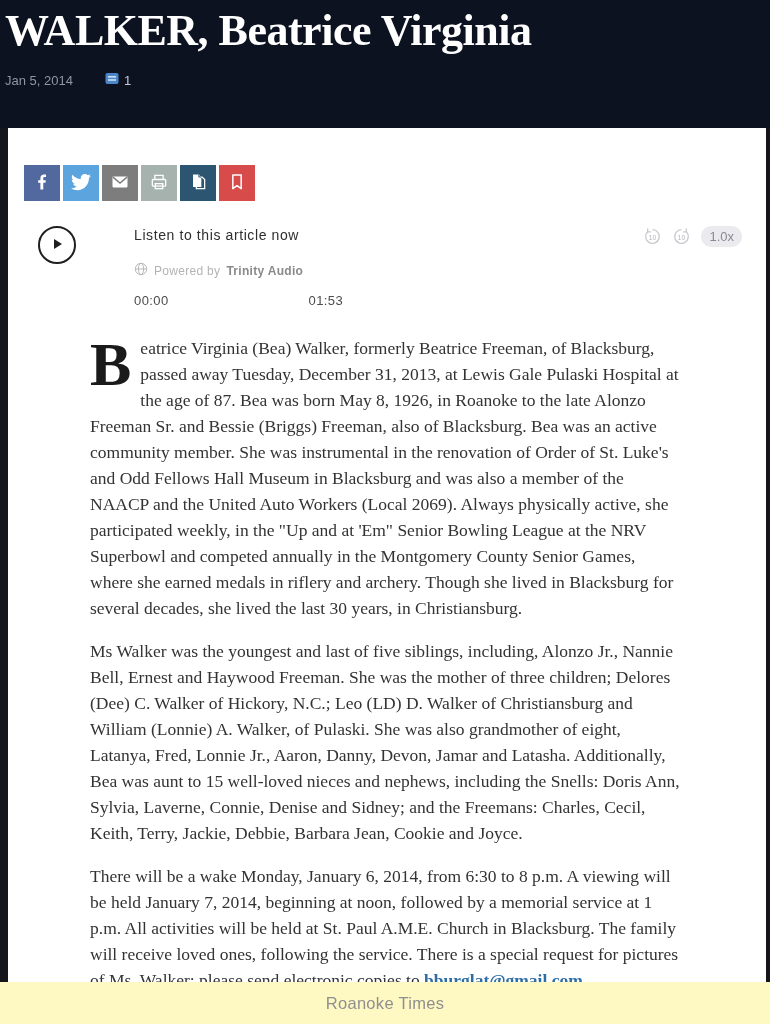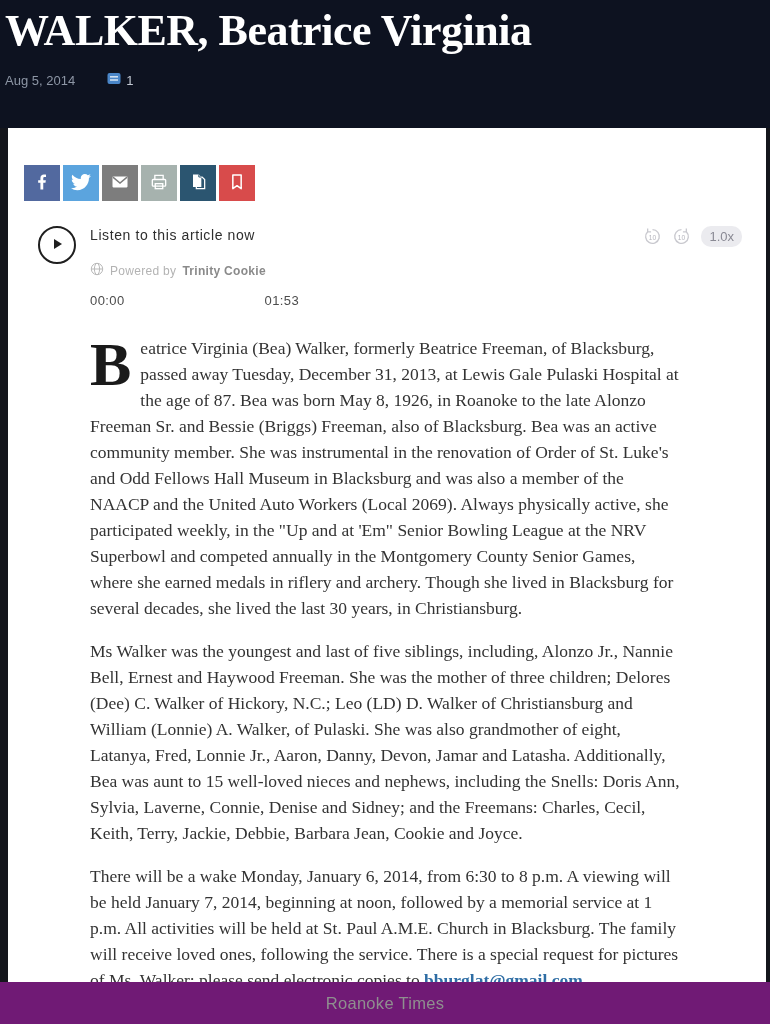--- a/index.html
+++ b/index.html
@@ -18,21 +18,21 @@
   
   .panel { background:#ffffff; margin:0 4px 0 8px; flex:1 1 auto; position:relative; overflow:hidden; }
 
   
   .share-row { display:flex; gap:3px; margin:37px 0 0 16px; }
   .share-btn { width:36px; height:36px; display:flex; align-items:center; justify-content:center;
                border:none; cursor:pointer; }
 
   
   .player { position:relative; margin:25px 24px 0 30px; }
-  .player-main { display:flex; align-items:flex-start; }
+  .player-main { display:flex; align-items:flex-start;gap:44px; }
   .play-button { width:38px; height:38px; border-radius:50%; border:2.5px solid #1f1f1f;
                  background:#fff; display:flex; align-items:center; justify-content:center;
                  cursor:pointer; flex:0 0 auto; }
   .player-text { margin-left:14px; padding-top:1px; }
   .player-title { font-size:14px; color:#2e2e2e; letter-spacing:0.6px; }
   .powered-row { display:flex; align-items:center; gap:6px; margin-top:19px; }
   .powered-by { font-size:12px; color:#b3b3b3; letter-spacing:0.3px; }
   .brand { font-size:12px; color:#8a8a8a; font-weight:700; letter-spacing:0.3px; cursor:pointer; }
   .player-controls { position:absolute; top:0; right:0; display:flex; align-items:center; gap:10px; }
   .skip-btn { background:none; border:none; cursor:pointer; padding:0; line-height:0; }
@@ -46,33 +46,33 @@
 
   
   .article { margin:27px 0 0 82px; width:592px; font-family:"Liberation Serif", serif;
              font-size:17.5px; line-height:26px; color:#333333; }
   .article p { margin-bottom:17px; }
   .dropcap { float:left; font-size:62px; line-height:50px; font-weight:700; color:#1a1a1a;
              padding:4px 9px 0 0; font-family:"Liberation Serif", serif; }
   .email-link { color:#2e6da4; font-weight:700; text-decoration:none; cursor:pointer; }
 
   
-  footer { background:#701a75; height:42px; flex:0 0 auto; display:flex;
+  footer { background:#fef9c3; height:42px; flex:0 0 auto; display:flex;
            align-items:center; justify-content:center; }
   .footer-source { color:#8f8f8f; font-size:16.5px; letter-spacing:0.3px; }
 </style>
 </head>
 <body>
 
 <div class="page">
 
   <header>
     <h1 class="headline">WALKER, Beatrice Virginia</h1>
     <div class="meta-row">
-      <span>Aug 5, 2014</span>
+      <span>Jan 5, 2014</span>
       <span class="comment-wrap">
         <span>
           <svg width="14" height="14" viewBox="0 0 14 14">
             <rect x="0.5" y="1" width="13" height="11" rx="2" fill="#4a86c8"></rect>
             <rect x="3" y="4" width="8" height="1.6" fill="#cfe0f2"></rect>
             <rect x="3" y="7.2" width="8" height="1.6" fill="#cfe0f2"></rect>
           </svg>
         </span>
         <span class="comment-count">1</span>
       </span>
@@ -144,21 +144,21 @@
           <div class="player-title">Listen to this article now</div>
           <div class="powered-row">
             <span>
               <svg width="14" height="14" viewBox="0 0 14 14" fill="none" stroke="#b9b9b9" stroke-width="1">
                 <circle cx="7" cy="7" r="5.7"></circle>
                   <ellipse cx="7" cy="7" rx="2.6" ry="5.7"></ellipse>
                   <path d="M1.3 7h11.4"></path>
               </svg>
             </span>
             <span class="powered-by">Powered by</span>
-            <span class="brand">Trinity Cookie</span>
+            <span class="brand">Trinity Audio</span>
           </div>
           <div class="time-row">
             <span class="time-label">00:00</span>
             <span class="bar-spacer"></span>
             <div class="progress-bar"></div>
             <span class="time-label">01:53</span>
           </div>
         </div>
       </div>
       <div class="player-controls">

